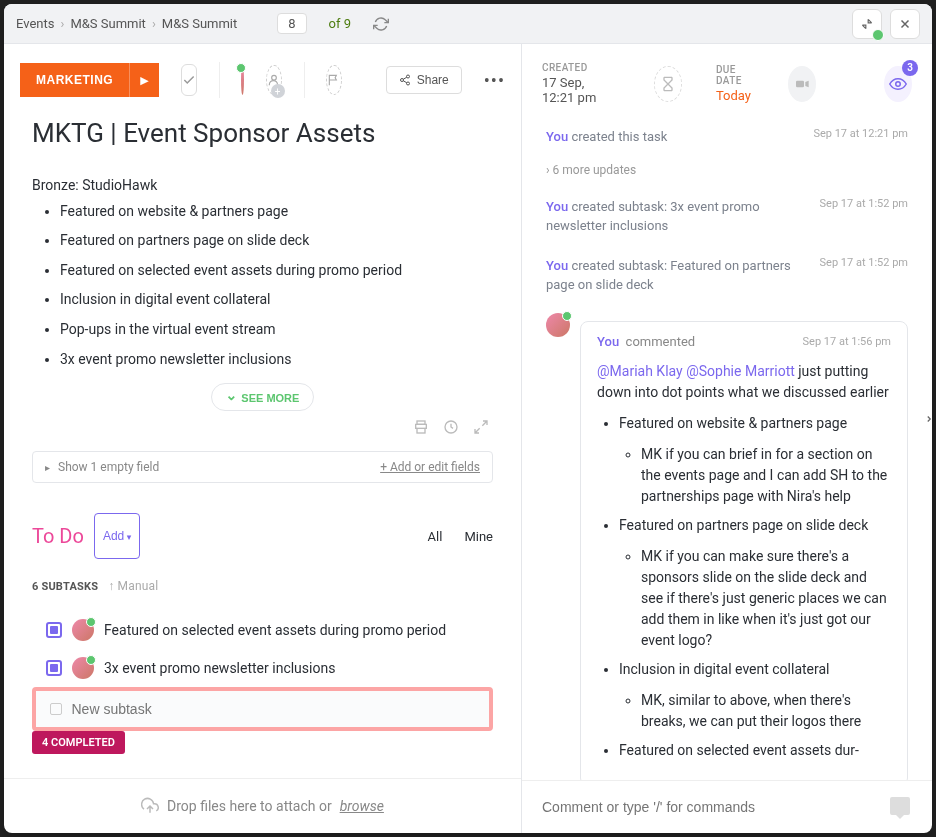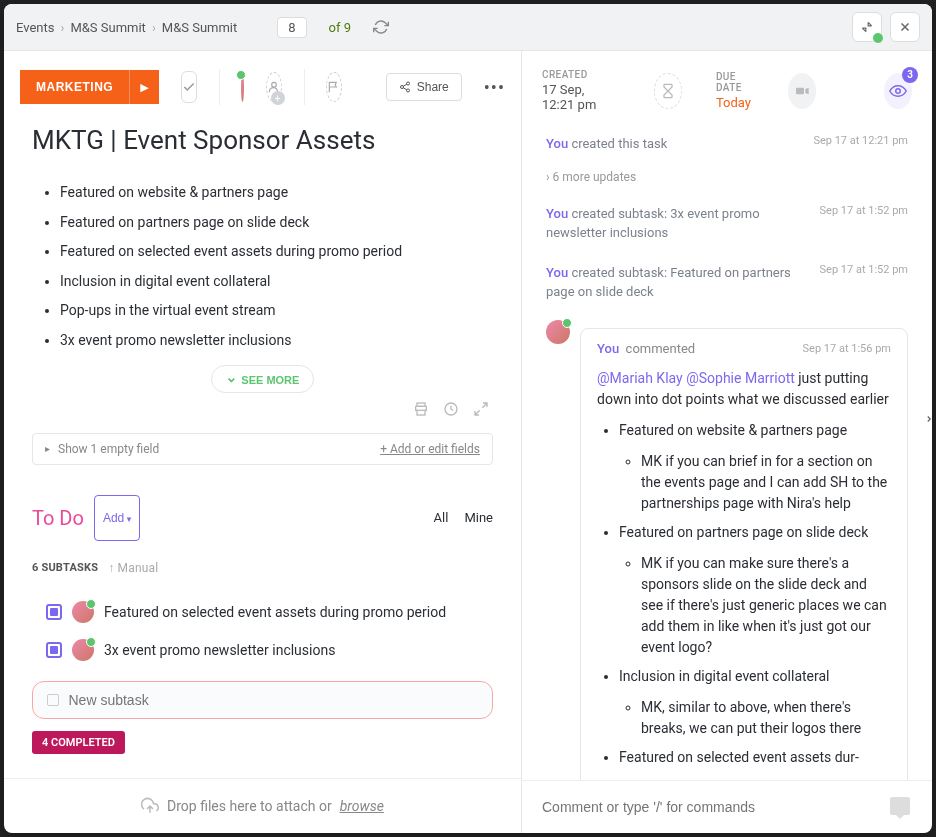--- a/index.html
+++ b/index.html
@@ -1,18 +1,18 @@
 <!DOCTYPE html>
 <html><head>
 <meta charset="utf-8">
 <style>
 * { box-sizing: border-box; margin: 0; padding: 0; }
 body { font-family: -apple-system, BlinkMacSystemFont, "Segoe UI", Roboto, sans-serif; background: #222; width: 936px; height: 837px; overflow: hidden; position: relative; }
 .modal { position: absolute; top: 4px; left: 4px; right: 4px; bottom: 4px; background: #fff; border-radius: 8px; display: flex; flex-direction: column; overflow: hidden; box-shadow: 0 4px 20px rgba(0,0,0,0.3); }
-.topbar { height: 47px; background: #f1f2f4; border-bottom: 1px solid #e4e6ea; display: flex; align-items: center; padding: 4px 12px; gap: 16px; }
+.topbar { height: 40px; background: #f1f2f4; border-bottom: 1px solid #e4e6ea; display: flex; align-items: center; padding: 4px 12px; gap: 16px; }
 .bc { display: flex; align-items: center; gap: 6px; font-size: 13px; color: #555; }
 .bc a { color: #555; text-decoration: none; }
 .bc-sep { color: #aaa; }
 .pagebox { background: #fff; border: 1px solid #ddd; border-radius: 4px; padding: 2px 10px; font-size: 13px; color: #555; }
 .pageof { font-size: 13px; color: #4d7c0f; margin: 0 6px; text-align: center; }
 .refresh { width: 16px; height: 16px; color: #888; cursor: pointer; }
 .topright { margin-left: auto; display: flex; gap: 8px; align-items: center; }
 .iconbtn { width: 30px; height: 30px; border: 1px solid #ddd; border-radius: 6px; background: #fff; display: flex; align-items: center; justify-content: center; color: #666; cursor: pointer; position: relative; }
 .iconbtn.green::after { content: ""; position: absolute; bottom: -3px; right: -3px; width: 10px; height: 10px; background: #5cc66f; border-radius: 50%; border: 1px solid #fff; }
 .content { flex: 1; display: flex; overflow: hidden; }
@@ -40,29 +40,29 @@
 .seemore-btn::before { content: "⌄"; margin-right: 4px; color: #5cc66f; font-size: 14px; position: relative; top: -2px; }
 .icon-row { display: flex; gap: 14px; justify-content: flex-end; padding: 0 4px; color: #bbb; }
 .icon-row span { width: 16px; height: 16px; cursor: pointer; }
 .fieldbar { border: 1px solid #e4e6ea; border-radius: 4px; padding: 8px 12px; margin: 16px 0 30px; display: flex; align-items: center; font-size: 12px; color: #888; }
 .fieldbar .caret { margin-right: 8px; font-size: 10px; }
 .fieldbar .addedit { margin-left: auto; text-decoration: underline; cursor: pointer; color: #888; }
 .todo-head { display: flex; align-items: center; gap: 10px; margin-bottom: 20px; }
 .todo-head h2 { font-size: 20px; font-weight: 400; color: #ec4899; }
 .addbtn { border: 1px solid #7b68ee; border-radius: 4px; padding: 15px 8px; background: #fff; font-size: 12px; color: #7b68ee; cursor: pointer; }
 .addbtn::after { content: " ▾"; font-size: 9px; }
-.viewtabs { margin-left: auto; display: flex; gap: 16px; font-size: 13px; color: #2a2e34; }
+.viewtabs { margin-left: auto; display: flex; gap: 22px; font-size: 13px; color: #2a2e34; }
 .viewtabs span { cursor: pointer; }
 .subtask-meta { display: flex; align-items: center; gap: 10px; font-size: 11px; font-weight: 700; color: #555; margin-bottom: 18px; letter-spacing: 0.2px; }
 .subtask-meta .sort { font-weight: 400; color: #aaa; font-size: 12px; }
 .subtask-row { display: flex; align-items: center; gap: 10px; padding: 8px 0; font-size: 14px; color: #2a2e34; }
 .subtask-check { width: 16px; height: 16px; border: 2px solid #7b68ee; border-radius: 3px; background: #fff; display: flex; align-items: center; justify-content: center; cursor: pointer; margin-left: 14px; }
 .subtask-check .inner { width: 8px; height: 8px; background: #7b68ee; border-radius: 1px; }
 .subtask-row .avatar { width: 22px; height: 22px; }
-.newsub { border: 1px solid #fca5a5; border-radius: 12px; padding: 10px 14px; margin: 12px 0; background: #fafbfc; display: flex; align-items: center; gap: 10px; }
+.newsub { border: 4px solid #fca5a5; border-radius: 4px; padding: 10px 14px; margin: 0 0; background: #fafbfc; display: flex; align-items: center; gap: 10px; }
 .newsub-sq { width: 12px; height: 12px; border: 1.5px solid #ccc; border-radius: 2px; }
 .newsub input { border: none; background: transparent; outline: none; font-size: 14px; color: #999; width: 100%; }
 .completed-badge { display: inline-block; background: #be185d; color: #fff; font-size: 11px; font-weight: 600; padding: 5px 10px; border-radius: 3px; cursor: pointer; }
 .dropbar { border-top: 1px solid #eee; padding: 18px 0; text-align: center; font-size: 14px; color: #888; display: flex; align-items: center; justify-content: center; gap: 8px; }
 .dropbar .cloud { width: 18px; height: 18px; color: #bbb; }
 .dropbar em { font-style: italic; text-decoration: underline; cursor: pointer; }
 .right-top { padding: 18px 20px 12px; display: flex; align-items: center; gap: 34px; position: relative; }
 .rt-col { display: flex; flex-direction: column; gap: 2px; }
 .rt-label { font-size: 10px; letter-spacing: 0.4px; color: #999; font-weight: 500; }
 .rt-val { font-size: 13px; color: #555; }
@@ -167,20 +167,21 @@
             </svg>
           <span>Share</span>
         </button>
         <span class="dots">•••</span>
       </div>
 
       <div class="body">
         <h1>MKTG | Event Sponsor Assets</h1>
 
         <div class="desc">
+          <div>Bronze: StudioHawk</div>
           <ul>
             <li>Featured on website &amp; partners page</li>
             <li>Featured on partners page on slide deck</li>
             <li>Featured on selected event assets during promo period</li>
             <li>Inclusion in digital event collateral</li>
             <li>Pop-ups in the virtual event stream</li>
             <li>3x event promo newsletter inclusions</li>
           </ul>
         </div>
 

